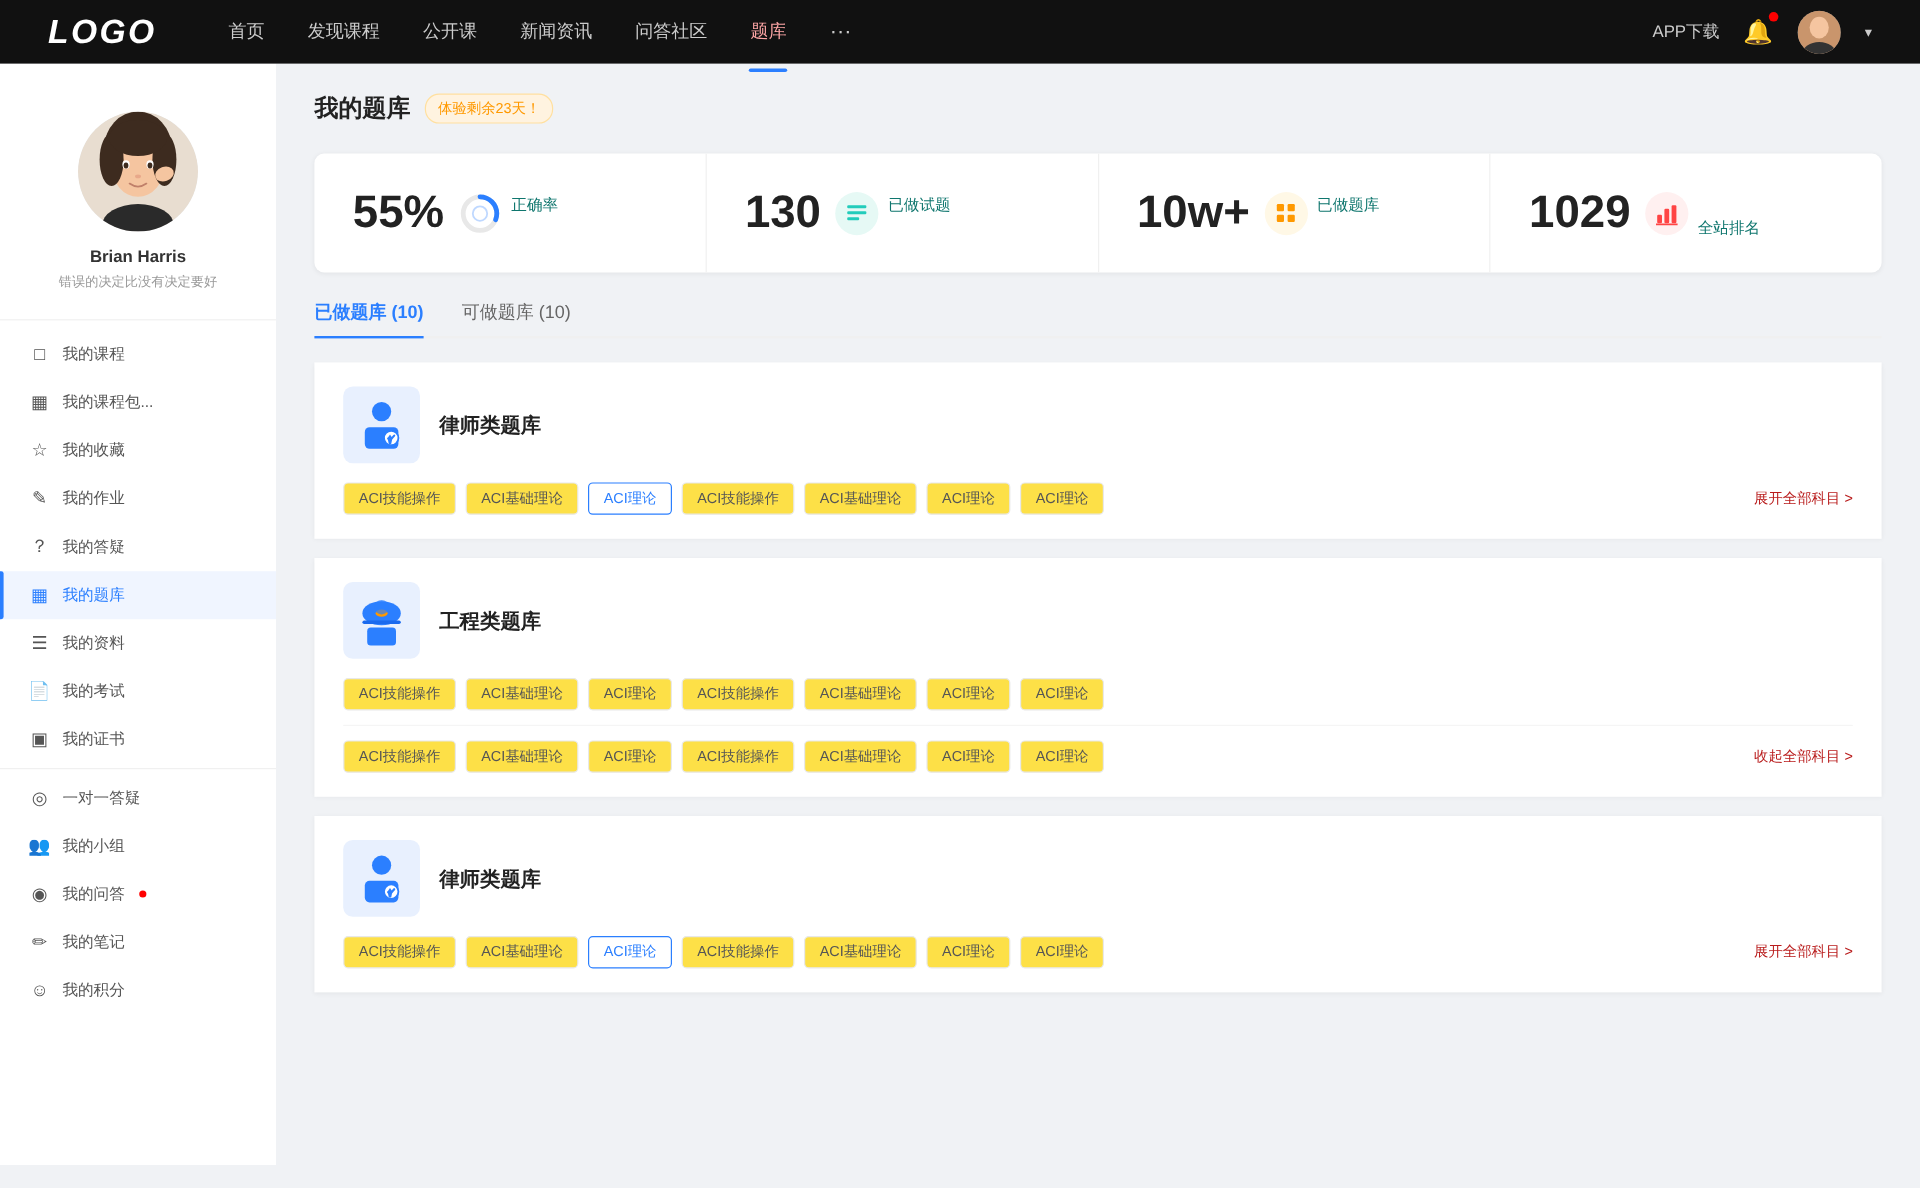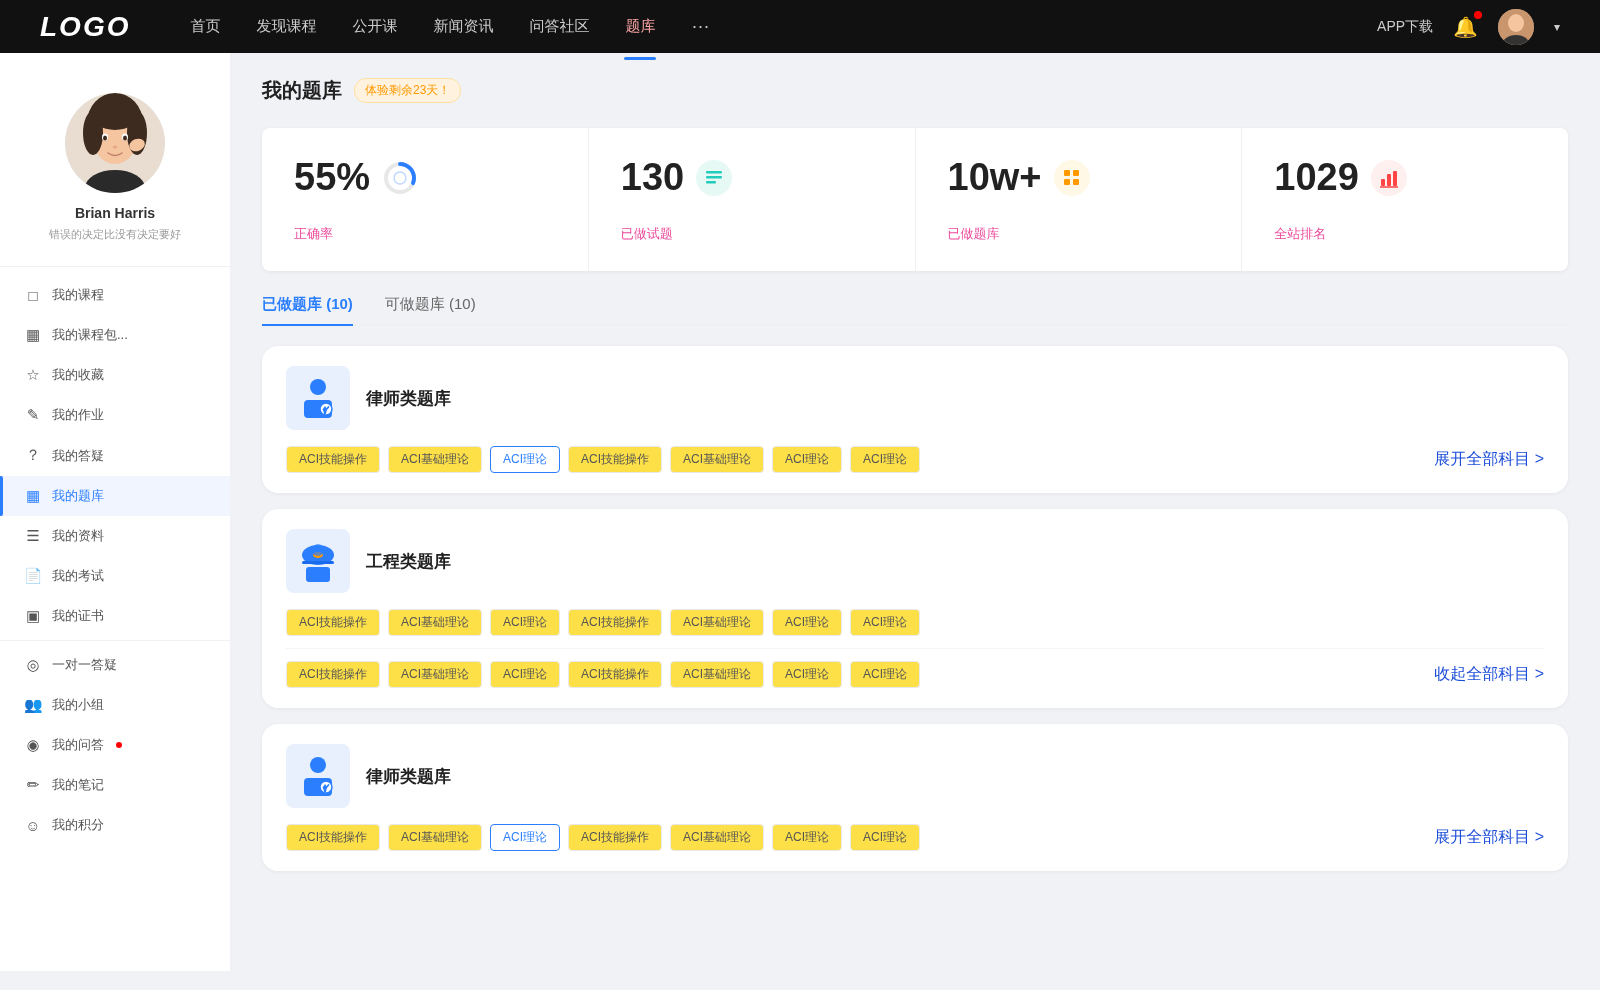--- a/index.html
+++ b/index.html
@@ -210,24 +210,24 @@
       border-radius: 8px;
       margin-bottom: 24px;
       box-shadow: 0 1px 4px rgba(0,0,0,0.06);
       overflow: hidden;
     }
     .stat-card {
       flex: 1;
       padding: 28px 32px;
       border-right: 1px solid #f0f0f0;
       display: flex;
-      flex-direction: column;
+      flex-direction: row;
       gap: 8px;
     }
-    .stat-card:last-child { border-right: none; }
+    .stat-card:last-child { border-right: none; align-items: flex-end; }
     .stat-top {
       display: flex;
       align-items: center;
       gap: 12px;
     }
     .stat-value {
       font-size: 38px;
       font-weight: 700;
       color: #222;
     }
@@ -235,22 +235,22 @@
       width: 36px;
       height: 36px;
       border-radius: 50%;
       display: flex;
       align-items: center;
       justify-content: center;
       font-size: 18px;
     }
     .stat-label {
       font-size: 13px;
-      color: #ec4899;
-      margin-top: 18px;
+      color: #0f766e;
+      margin-top: 6px;
     }
     
     .donut {
       width: 36px;
       height: 36px;
     }
 
     
     .tabs {
       display: flex;
@@ -275,21 +275,21 @@
       bottom: -2px;
       left: 0;
       right: 0;
       height: 2px;
       background: #2b7fff;
     }
 
     
     .qbank-card {
       background: #fff;
-      border-radius: 16px;
+      border-radius: 0;
       margin-bottom: 16px;
       padding: 20px 24px;
       box-shadow: 0 1px 4px rgba(0,0,0,0.05);
     }
     .qbank-header {
       display: flex;
       align-items: center;
       gap: 16px;
       margin-bottom: 16px;
     }
@@ -323,22 +323,22 @@
       border: 1px solid #e8e8e8;
       cursor: pointer;
     }
     .tag.active-tag {
       border: 1px solid #2b7fff;
       color: #2b7fff;
       background: #fff;
     }
     .expand-btn {
       margin-left: auto;
-      font-size: 16px;
-      color: #1d4ed8;
+      font-size: 12px;
+      color: #b91c1c;
       cursor: pointer;
       white-space: nowrap;
     }
     .qbank-divider {
       height: 1px;
       background: #f5f5f5;
       margin: 12px 0;
     }
     .icon-teal { background: #e6f9f5; }
     .icon-amber { background: #fff8e6; }

